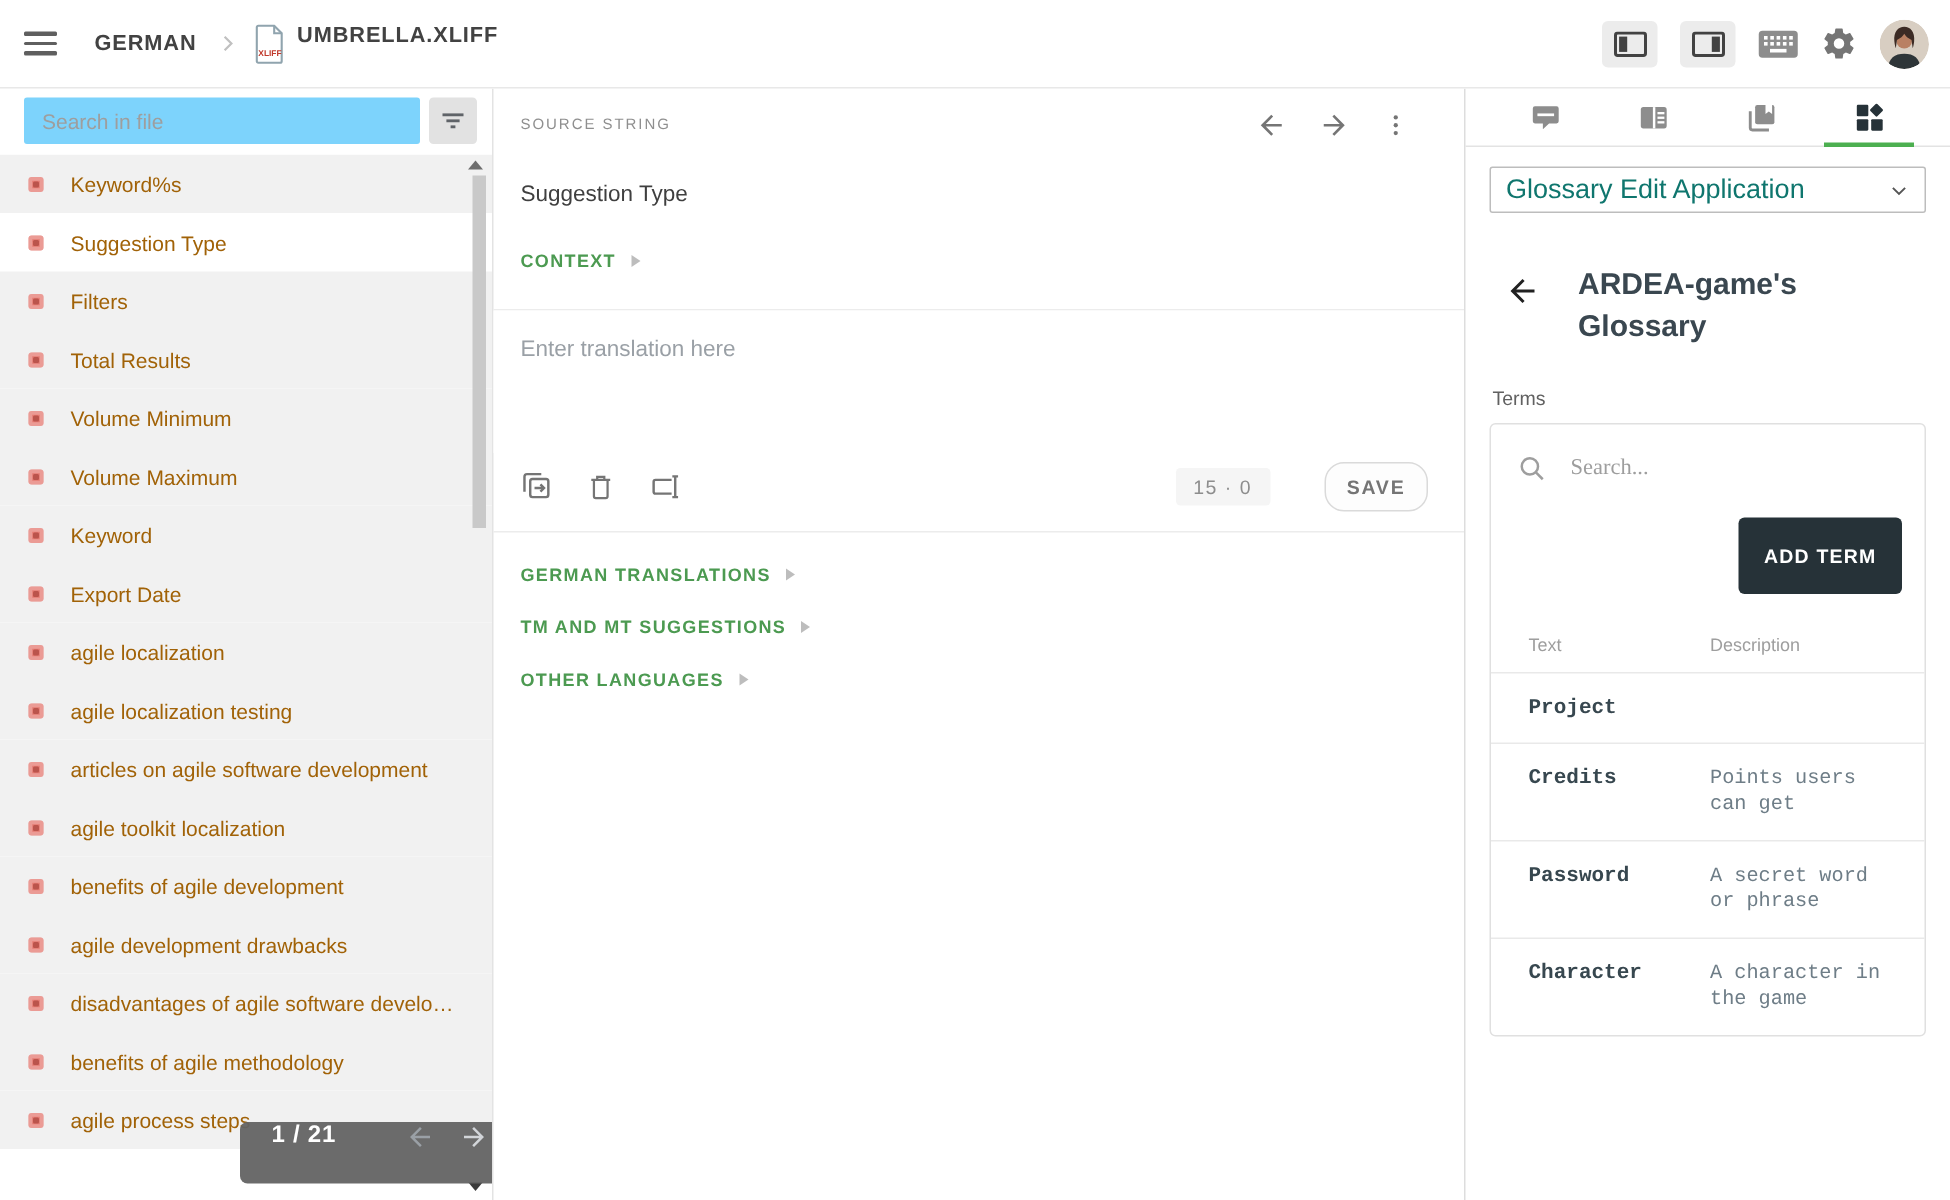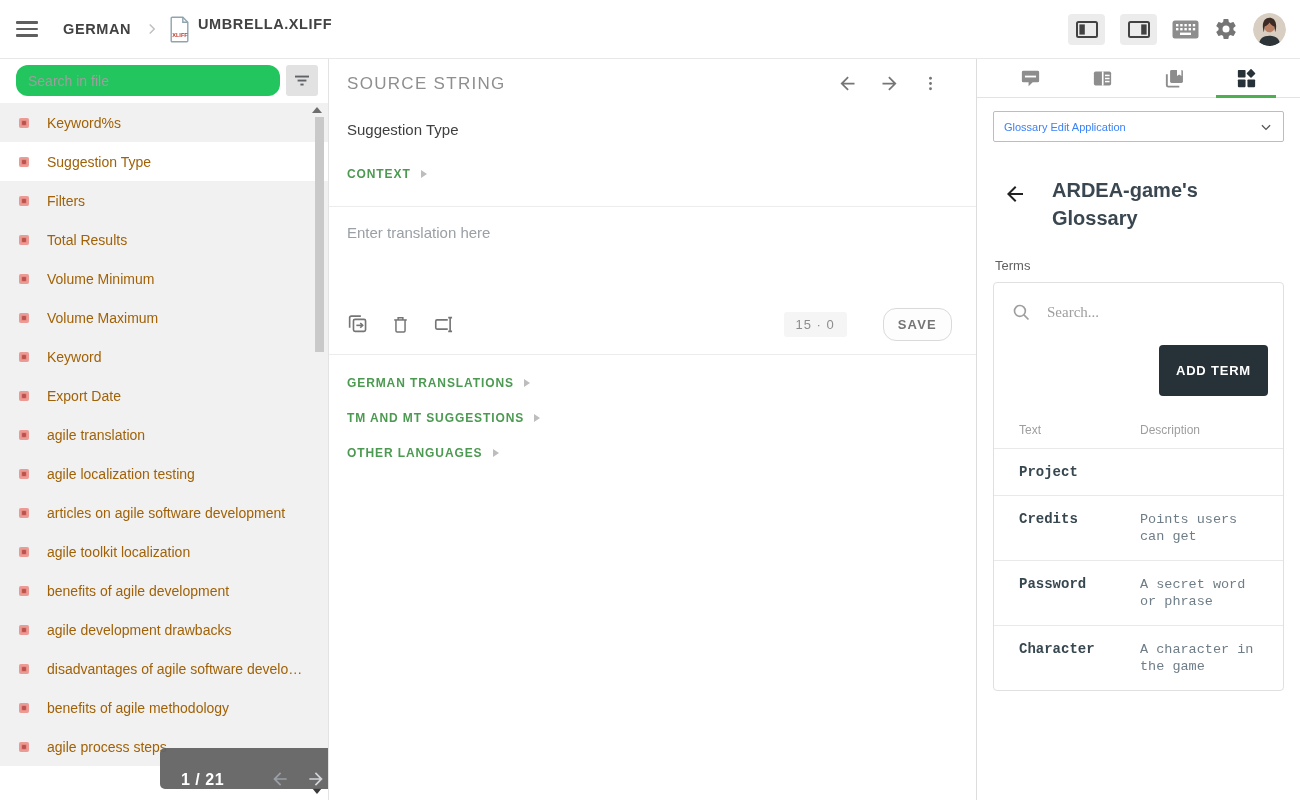--- a/index.html
+++ b/index.html
@@ -19,21 +19,21 @@
   .file-name { font-size:14.5px; font-weight:600; letter-spacing:.6px; color:#424242; }
   .topbar-right { margin-left:auto; display:flex; align-items:center; gap:15px; padding-right:14px; }
   .panel-toggle { width:37px; height:31px; background:#ececec; border-radius:4px;
                   display:flex; align-items:center; justify-content:center; cursor:pointer; }
   .icon-btn { display:flex; align-items:center; justify-content:center; cursor:pointer; }
   .avatar { width:33px; height:33px; border-radius:50%; overflow:hidden; cursor:pointer; }
 
   
   .sidebar { position:absolute; left:0; top:59px; width:328px; height:741px; background:#fff; overflow:hidden; }
   .search-row { display:flex; align-items:center; gap:6px; padding:6px 10px 7px 16px; }
-  .search-input { flex:1; height:31px; background:#22c55e; border:none; border-radius:12px;
+  .search-input { flex:1; height:31px; background:#7dd3fc; border:none; border-radius:2px;
                   padding:0 12px; font-size:14px; color:#424242; outline:none;
                   font-family:"Liberation Sans", sans-serif; }
   .search-input::placeholder { color:#9e9e9e; }
   .filter-btn { width:32px; height:31px; background:#e2e2e2; border-radius:3px;
                 display:flex; align-items:center; justify-content:center; cursor:pointer; }
   .s-list { position:absolute; left:0; top:44px; width:328px; height:697px; overflow:hidden; }
   .s-item { display:flex; align-items:center; height:39px; background:#f1f1f1; padding-left:19px;
             cursor:pointer; }
   .s-item.selected { background:#fff; }
   .sq { width:10px; height:10px; border-radius:2px; background:#e57a72;
@@ -43,30 +43,30 @@
   .s-label { margin-left:18px; font-size:14px; color:#a16207; white-space:nowrap; }
 
   
   .sb-up, .sb-down { position:absolute; right:6px; width:0; height:0; }
   .sb-up   { top:48px;  border-left:5px solid transparent; border-right:5px solid transparent; border-bottom:6px solid #6e6e6e; }
   .sb-down { top:729px; border-left:5px solid transparent; border-right:5px solid transparent; border-top:6px solid #3a3a3a; }
   .sb-thumb { position:absolute; right:4px; top:58px; width:9px; height:235px; background:#c9c9c9; }
 
   
   .pager { position:absolute; left:160px; top:689px; width:180px; height:41px;
-           background:rgba(99,99,99,.95); border-radius:5px; display:flex; align-items:flex-end;
+           background:rgba(99,99,99,.95); border-radius:5px; display:flex; align-items:flex-start;
            padding:0 14px 0 21px; z-index:10; }
   .pager-label { color:#fff; font-size:16px; font-weight:700; letter-spacing:.5px; }
   .pager-arrows { margin-left:auto; display:flex; align-items:center; gap:16px; }
 
   
   .main { position:absolute; left:328px; top:59px; width:648px; height:741px; background:#fff;
           border-left:1px solid #e3e3e3; }
   .m-head { display:flex; align-items:center; padding:14px 36px 0 18px; }
-  .m-src-label { font-size:17px; letter-spacing:1.3px; color:#8f8f8f; }
+  .m-src-label { font-size:10px; letter-spacing:1.3px; color:#8f8f8f; }
   .m-head-icons { margin-left:auto; display:flex; align-items:center; gap:21px; }
   .m-source { padding:27px 18px 0; font-size:15px; color:#3f3f3f; }
   .link-row { display:flex; align-items:center; gap:10px; cursor:pointer; }
   .m-context { padding:29px 18px 0; }
   .g-link { font-size:12px; font-weight:700; letter-spacing:.9px; color:#4c9a51; }
   .tri { width:0; height:0; border-top:4.5px solid transparent; border-bottom:4.5px solid transparent;
          border-left:6.5px solid #bdbdbd; }
   .m-div { border-top:1px solid #ececec; margin-top:25px; }
   .m-textarea { display:block; width:100%; height:95px; border:none; outline:none; resize:none;
                 padding:17px 18px; font-size:15px; color:#3f3f3f;
@@ -82,21 +82,21 @@
   .m-links .link-row { margin-bottom:21px; }
 
   
   .rpanel { position:absolute; left:976px; top:59px; width:324px; height:741px; background:#fff;
             border-left:1px solid #ddd; }
   .tabs { display:flex; padding-left:17px; height:39px; border-bottom:1px solid #e3e3e3; position:relative; }
   .tab { width:72px; display:flex; align-items:center; justify-content:center; cursor:pointer; }
   .tab-underline { position:absolute; left:239px; bottom:-1px; width:60px; height:3px; background:#4caf50; }
   .gselect { margin:13px 16px 0; height:31px; border:1px solid #bdbdbd; border-radius:2px;
              display:flex; align-items:center; padding:0 10px; cursor:pointer; background:#fff; }
-  .gselect-label { font-size:11px; color:#3b82f6; }
+  .gselect-label { font-size:18px; color:#0f766e; }
   .gselect-chevron { margin-left:auto; display:flex; }
   .g-header { display:flex; padding:34px 16px 0 26px; }
   .g-back { margin-top:6px; cursor:pointer; flex:none; }
   .g-title { margin-left:25px; width:175px; font-size:20px; font-weight:600; color:#3a4750; line-height:28px; }
   .g-terms-label { padding:26px 0 0 18px; font-size:13px; color:#616161; }
   .g-card { margin:9px 16px 0; border:1px solid #e0e0e0; border-radius:4px; background:#fff; }
   .g-search-row { display:flex; align-items:center; gap:15px; padding:19px 14px 6px 17px; }
   .g-search-input { flex:1; border:none; outline:none; font-size:15px; color:#b91c1c;
                     font-family:Liberation Serif, serif; }
   .g-search-input::placeholder { color:#9e9e9e; }
@@ -228,21 +228,21 @@
       <div class="s-item">
           <span class="sq"></span>
           <span class="s-label">Keyword</span>
         </div>
       <div class="s-item">
           <span class="sq"></span>
           <span class="s-label">Export Date</span>
         </div>
       <div class="s-item">
           <span class="sq"></span>
-          <span class="s-label">agile translation</span>
+          <span class="s-label">agile localization</span>
         </div>
       <div class="s-item">
           <span class="sq"></span>
           <span class="s-label">agile localization testing</span>
         </div>
       <div class="s-item">
           <span class="sq"></span>
           <span class="s-label">articles on agile software development</span>
         </div>
       <div class="s-item">

